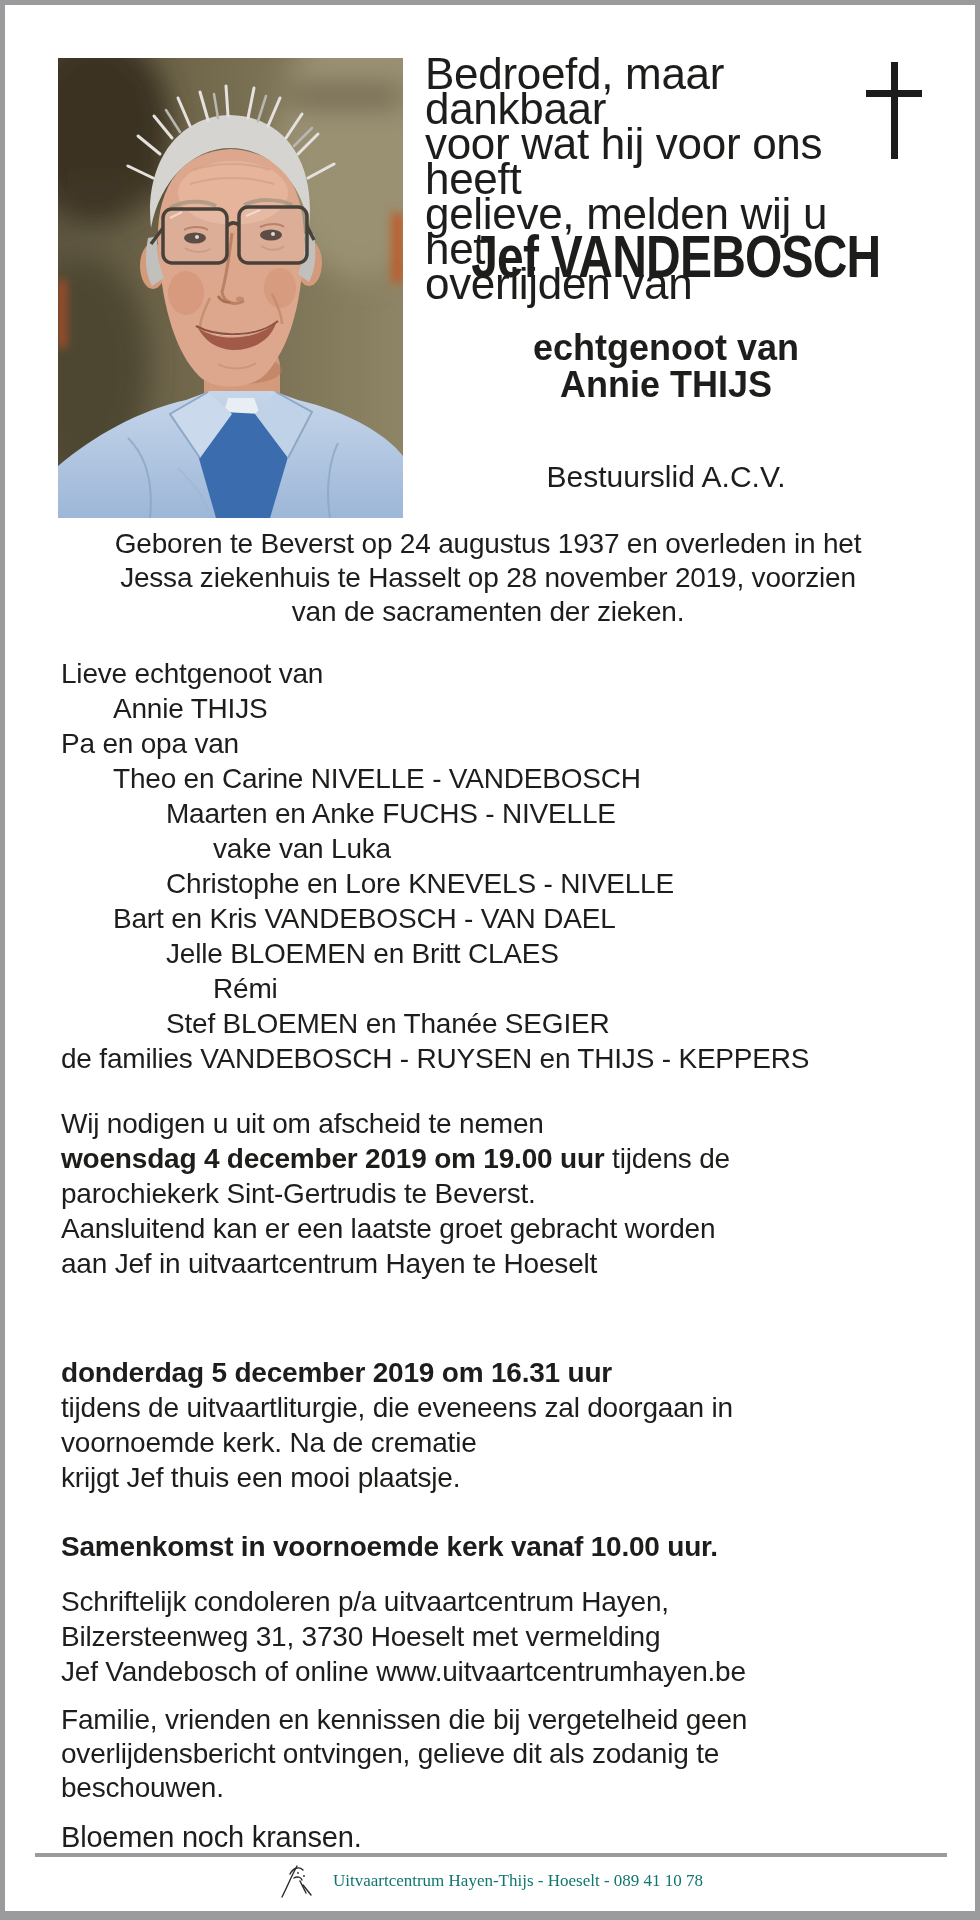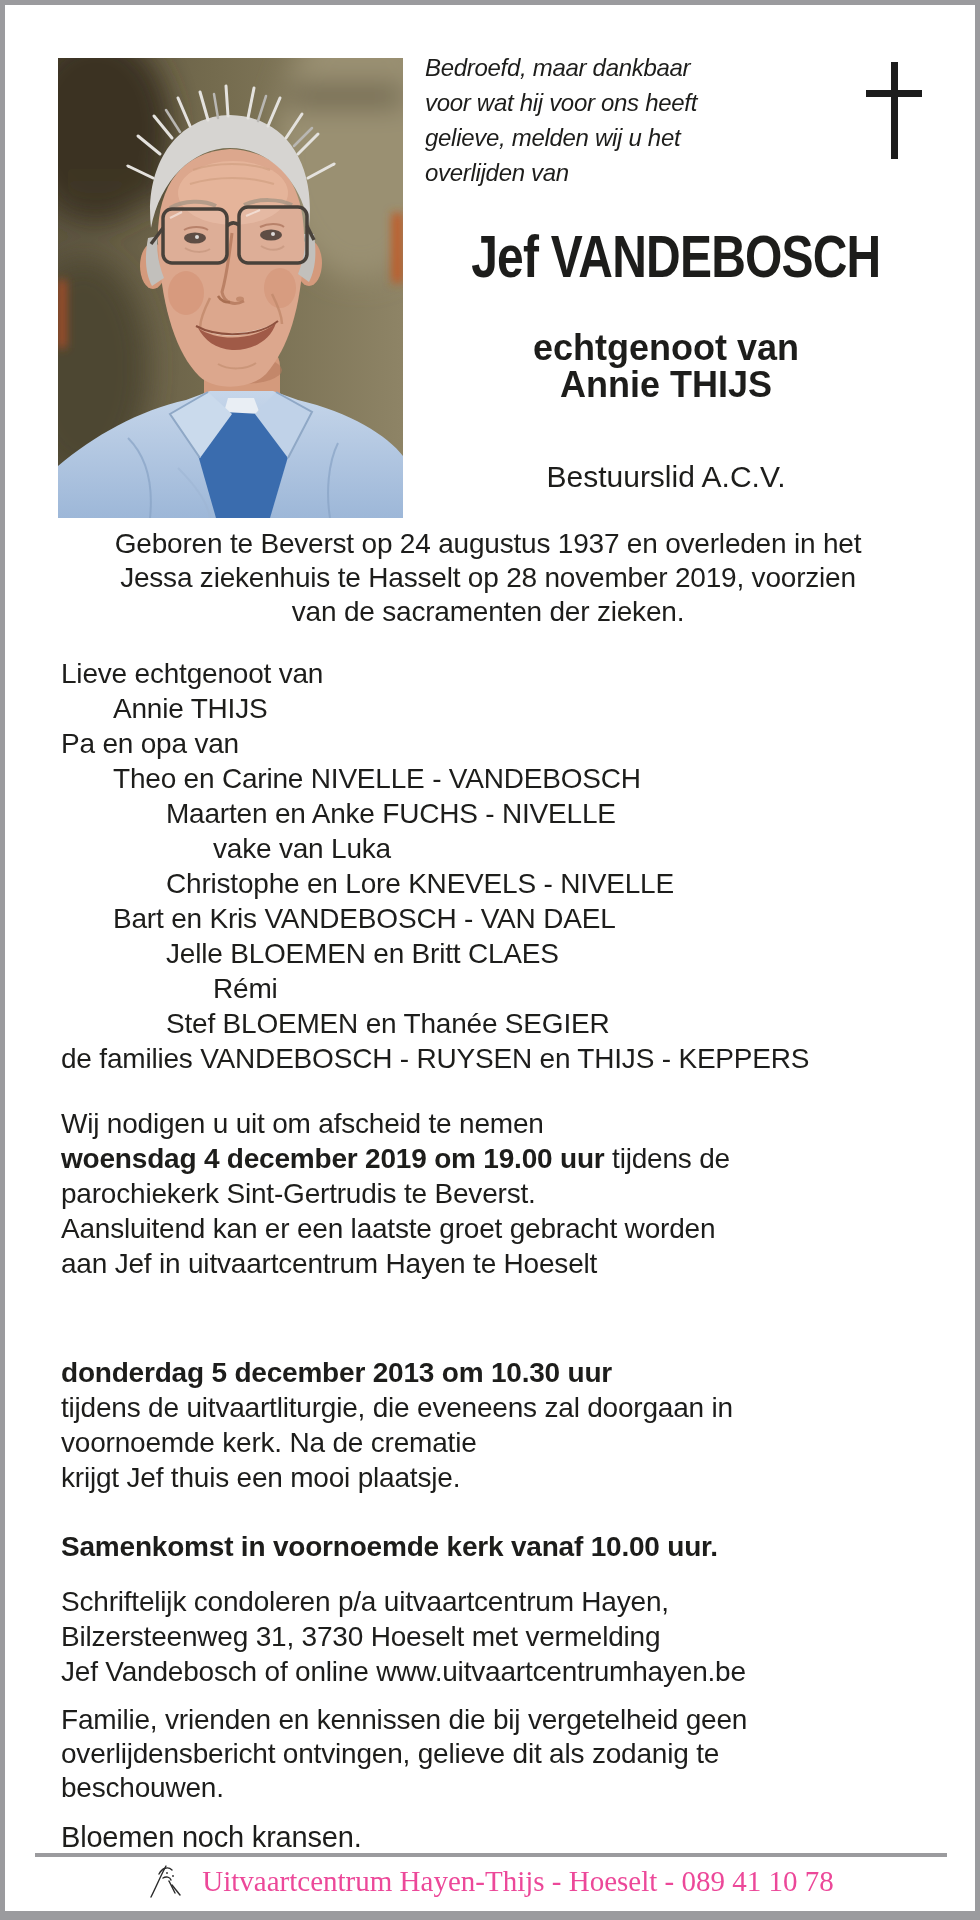--- a/index.html
+++ b/index.html
@@ -1,21 +1,21 @@
 <!DOCTYPE html>
 <html><head>
 <meta charset="utf-8">
 <style>
   html,body{margin:0;padding:0;width:980px;height:1920px;}
   body{background:#9b9b9e;position:relative;font-family:"Liberation Sans",sans-serif;color:#1d1d1b;}
   .page{position:absolute;left:5px;top:5px;width:970px;height:1906px;background:#ffffff;overflow:hidden;}
   .abs{position:absolute;}
   .photo{left:53px;top:53px;width:345px;height:460px;}
   .photo svg{width:100%;height:100%;display:block;}
-  .intro{left:420px;top:45px;width:470px;font-size:24px;font-style:italic;line-height:35px;letter-spacing:-0.3px;}
+  .intro{left:420px;top:51px;width:470px;font-size:44px;line-height:35px;letter-spacing:-0.3px;}
   .cross-v{left:886px;top:57px;width:7px;height:97px;background:#1c1c1c;}
   .cross-h{left:861px;top:85px;width:56px;height:7px;background:#1c1c1c;}
   .rightcol{left:415px;width:492px;text-align:center;}
   .title{top:222px;font-size:60px;font-weight:bold;line-height:60px;white-space:nowrap;}
   .title span{display:inline-block;transform:scaleX(0.8);transform-origin:50% 50%;letter-spacing:-1px;}
   .relation{top:324px;font-size:36px;font-weight:bold;line-height:37px;}
   .role{top:454px;font-size:30px;line-height:35px;}
   .birth{left:0;top:522px;width:966px;text-align:center;font-size:28px;line-height:34px;letter-spacing:-0.2px;}
   .body-block{left:56px;width:900px;font-size:28px;line-height:35px;letter-spacing:-0.2px;}
   .family{top:651px;}
@@ -24,21 +24,21 @@
   .gathering{top:1524px;font-weight:bold;}
   .condolence{top:1579px;}
   .notice{top:1698px;line-height:34px;}
   .ind1{padding-left:52px;}
   .ind2{padding-left:105px;}
   .ind3{padding-left:152px;}
   .b{font-weight:bold;}
   .noflowers{font-size:29px;font-weight:normal;margin-top:15px;}
   .divider{left:30px;top:1848px;width:912px;height:4px;background:#9b9b9e;}
   .footer{left:0;top:1852px;width:970px;height:48px;display:flex;align-items:center;justify-content:center;gap:14px;}
-  .footer-text{font-family:"Liberation Serif",serif;font-size:29px;color:#ec4899;}
+  .footer-text{font-family:"Liberation Serif",serif;font-size:17px;color:#0f766e;}
   .logo{width:42px;height:40px;}
 </style>
 </head>
 <body>
 
 <div class="page">
 
   <div class="abs photo">
     <svg viewBox="0 0 345 460" preserveAspectRatio="none">
       <defs>
@@ -197,21 +197,21 @@
 
   <div class="abs body-block wake">
     <div>Wij nodigen u uit om afscheid te nemen</div>
     <div><span class="b">woensdag 4 december 2019 om 19.00 uur</span><span> tijdens de</span></div>
     <div>parochiekerk Sint-Gertrudis te Beverst.</div>
     <div>Aansluitend kan er een laatste groet gebracht worden</div>
     <div>aan Jef in uitvaartcentrum Hayen te Hoeselt</div>
   </div>
 
   <div class="abs body-block liturgy">
-    <div class="b">donderdag 5 december 2013 om 10.30 uur</div>
+    <div class="b">donderdag 5 december 2019 om 16.31 uur</div>
     <div>tijdens de uitvaartliturgie, die eveneens zal doorgaan in</div>
     <div>voornoemde kerk. Na de crematie</div>
     <div>krijgt Jef thuis een mooi plaatsje.</div>
   </div>
 
   <div class="abs body-block gathering">Samenkomst in voornoemde kerk vanaf 10.00 uur.</div>
 
   <div class="abs body-block condolence">
     <div>Schriftelijk condoleren p/a uitvaartcentrum Hayen,</div>
     <div>Bilzersteenweg 31, 3730 Hoeselt met vermelding</div>

